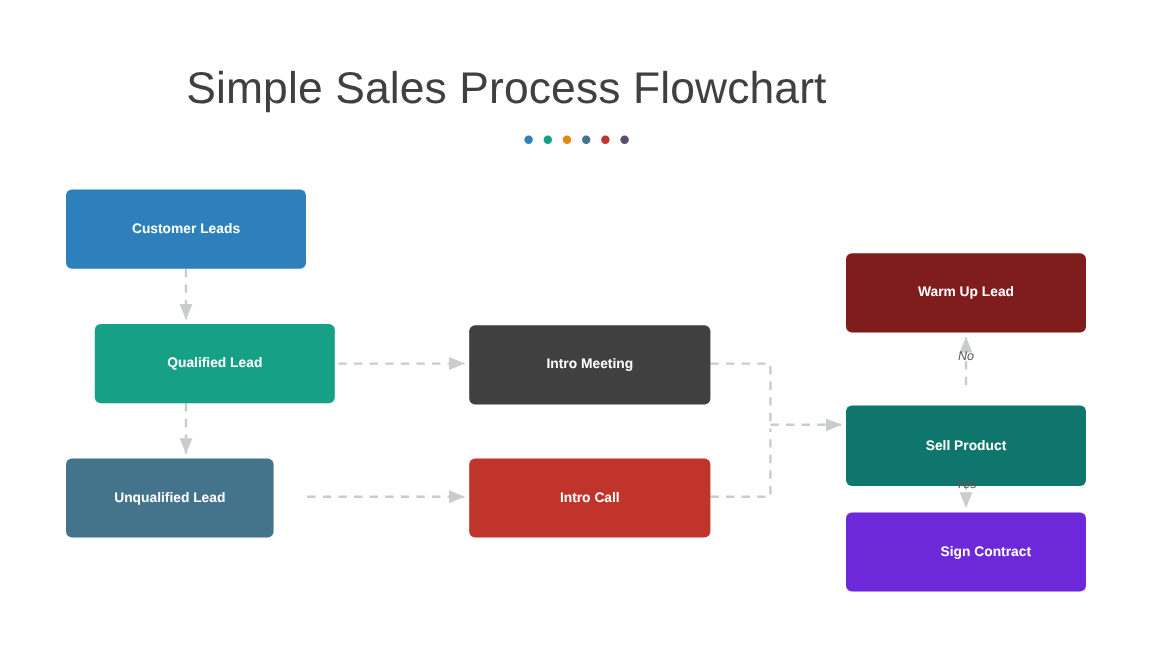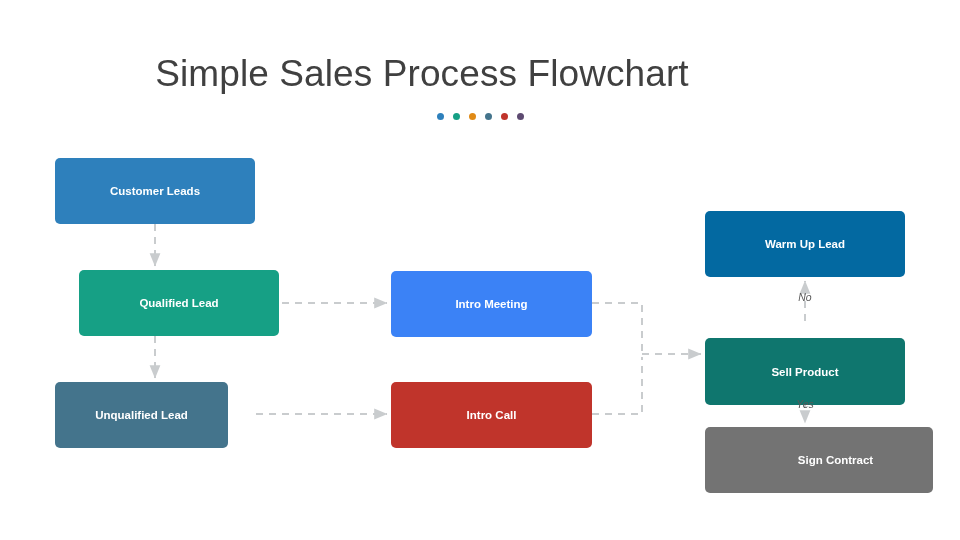--- a/index.html
+++ b/index.html
@@ -124,32 +124,32 @@
 
   <div class="node" style="left: 55px; top: 158px; width: 200px; height: 66px; background: rgb(46, 128, 188);">
     <span>Customer Leads</span>
   </div>
   <div class="node" style="left: 55px; top: 270px; width: 200px; height: 66px; background: rgb(22, 160, 133); margin-left: 24px;">
     <span>Qualified Lead</span>
   </div>
   <div class="node" style="left: 55px; top: 382px; width: 173px; height: 66px; background: rgb(68, 116, 140);">
     <span>Unqualified Lead</span>
   </div>
-  <div class="node" style="left: 391px; top: 271px; width: 201px; height: 66px; background: #3b82f6;">
+  <div class="node" style="left: 391px; top: 271px; width: 201px; height: 66px; background: #404040;">
     <span>Intro Meeting</span>
   </div>
   <div class="node" style="left: 391px; top: 382px; width: 201px; height: 66px; background: rgb(192, 52, 43);">
     <span>Intro Call</span>
   </div>
-  <div class="node" style="left: 705px; top: 211px; width: 200px; height: 66px; background: #0369a1;">
+  <div class="node" style="left: 705px; top: 211px; width: 200px; height: 66px; background: #7f1d1d;">
     <span>Warm Up Lead</span>
   </div>
   <div class="node" style="left: 705px; top: 338px; width: 200px; height: 67px; background: #0f766e;">
     <span>Sell Product</span>
   </div>
-  <div class="node" style="left: 705px; top: 427px; width: 228px; height: 66px; background: #737373; padding-left: 41px;">
+  <div class="node" style="left: 705px; top: 427px; width: 200px; height: 66px; background: #6d28d9; padding-left: 41px;">
     <span>Sign Contract</span>
   </div>
 
   <div class="edge-label" style="left:775px; top:291px;">No</div>
   <div class="edge-label" style="left:775px; top:398px;">Yes</div>
 
 </div>
 
 </body></html>

